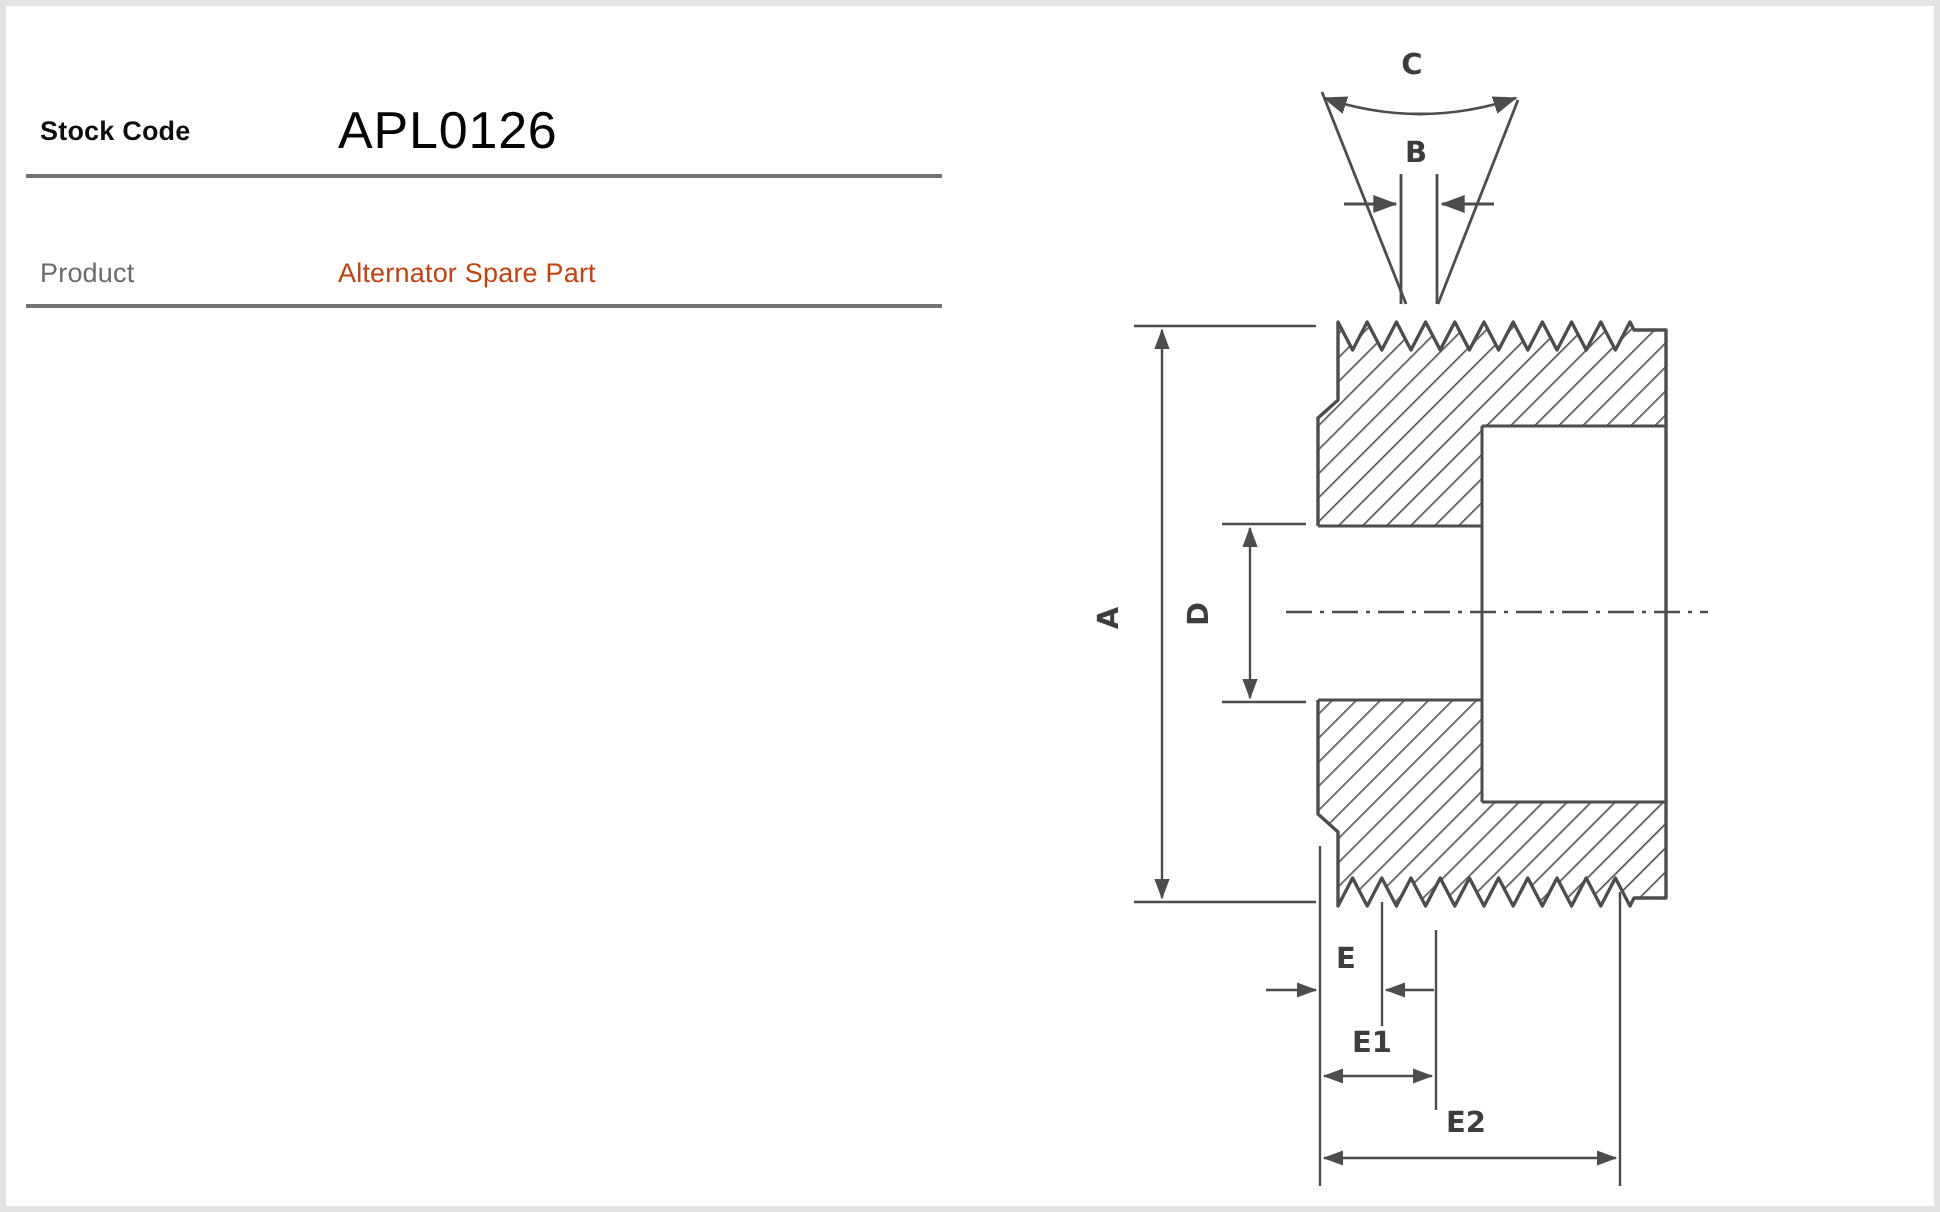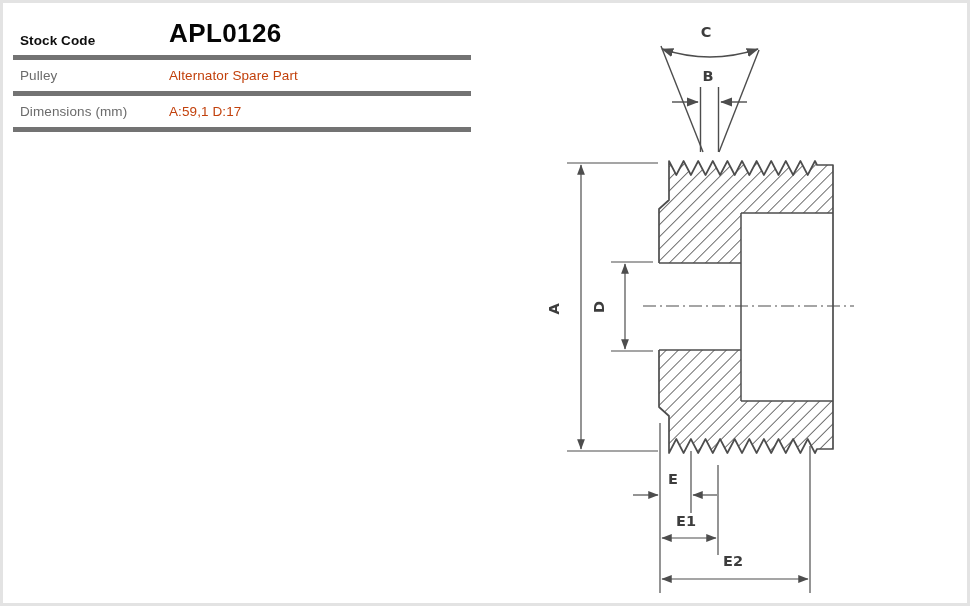--- a/index.html
+++ b/index.html
@@ -3,50 +3,46 @@
 <meta charset="utf-8">
 <style>
   html,body{margin:0;padding:0;}
   body{
     width:970px;height:606px;position:relative;background:#ffffff;
     font-family:"Liberation Sans","DejaVu Sans",sans-serif;overflow:hidden;
     box-sizing:border-box;border:3px solid #e3e3e3;
   }
   
   .spec-table{position:absolute;left:10px;top:10px;width:458px;}
-  .spec-row{display:flex;align-items:flex-end;border-bottom:5px solid #737373;
-            padding:8px 0 8px 7px;}
+  .spec-row{display:flex;align-items:center;border-bottom:2px solid #737373;
+            padding:8px 0 8px 7px;margin-top:32px;}
   .spec-row.head{padding:6px 0 7px 7px;}
   .spec-label{width:149px;flex:0 0 149px;font-size:13.5px;color:#6b6b6b;
               letter-spacing:.1px;}
   .spec-row.head .spec-label{color:#0d0d0d;font-weight:700;}
   .spec-value{font-size:13.5px;color:#c2410c;font-weight:500;letter-spacing:.1px;}
-  .spec-row.head .spec-value{font-size:26px;font-weight:700;color:#050505;
+  .spec-row.head .spec-value{font-size:26px;font-weight:400;color:#050505;
               letter-spacing:.4px;line-height:1.1;}
   
   .drawing{position:absolute;left:540px;top:0;width:430px;height:606px;}
   .drawing svg{display:block;}
   text.dim{font-family:"DejaVu Sans","Liberation Sans",sans-serif;
            font-size:14.5px;font-weight:700;fill:#3d3d3d;}
 </style>
 </head>
 <body>
 
 <div class="spec-table">
   <div class="spec-row head">
     <div class="spec-label">Stock Code</div>
     <div class="spec-value">APL0126</div>
   </div>
   <div class="spec-row">
-    <div class="spec-label">Pulley</div>
+    <div class="spec-label">Product</div>
     <div class="spec-value">Alternator Spare Part</div>
-  </div>
-  <div class="spec-row">
-    <div class="spec-label">Dimensions (mm)</div>
-    <div class="spec-value">A:59,1 D:17</div>
   </div>
 </div>
 
 <div class="drawing">
 <svg width="430" height="606" viewBox="540 0 430 606" xmlns="http://www.w3.org/2000/svg">
   <defs>
     <pattern id="hatch" width="8.5" height="8.5" patternUnits="userSpaceOnUse" patternTransform="rotate(-45)">
       <line x1="0" y1="0" x2="8.5" y2="0" stroke="#4d4d4d" stroke-width="1.6"></line>
     </pattern>
     <marker id="arr" viewBox="0 0 10 10" refX="9" refY="5" markerWidth="9" markerHeight="9" orient="auto-start-reverse">

